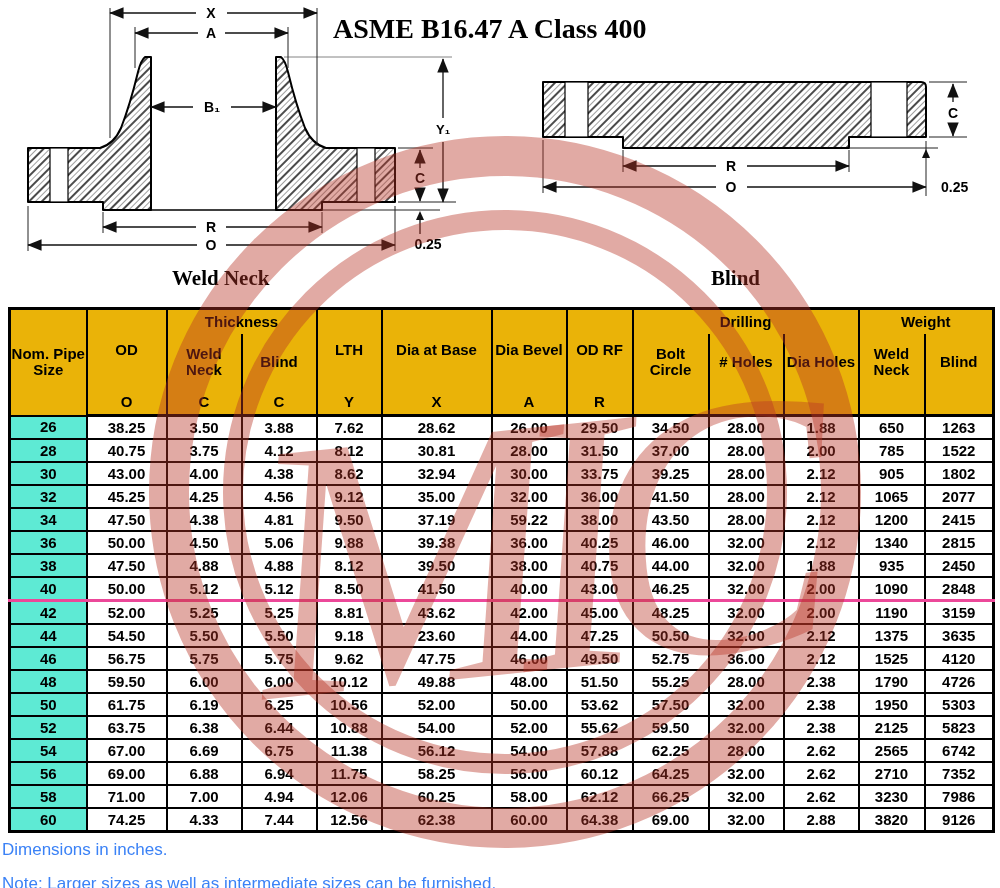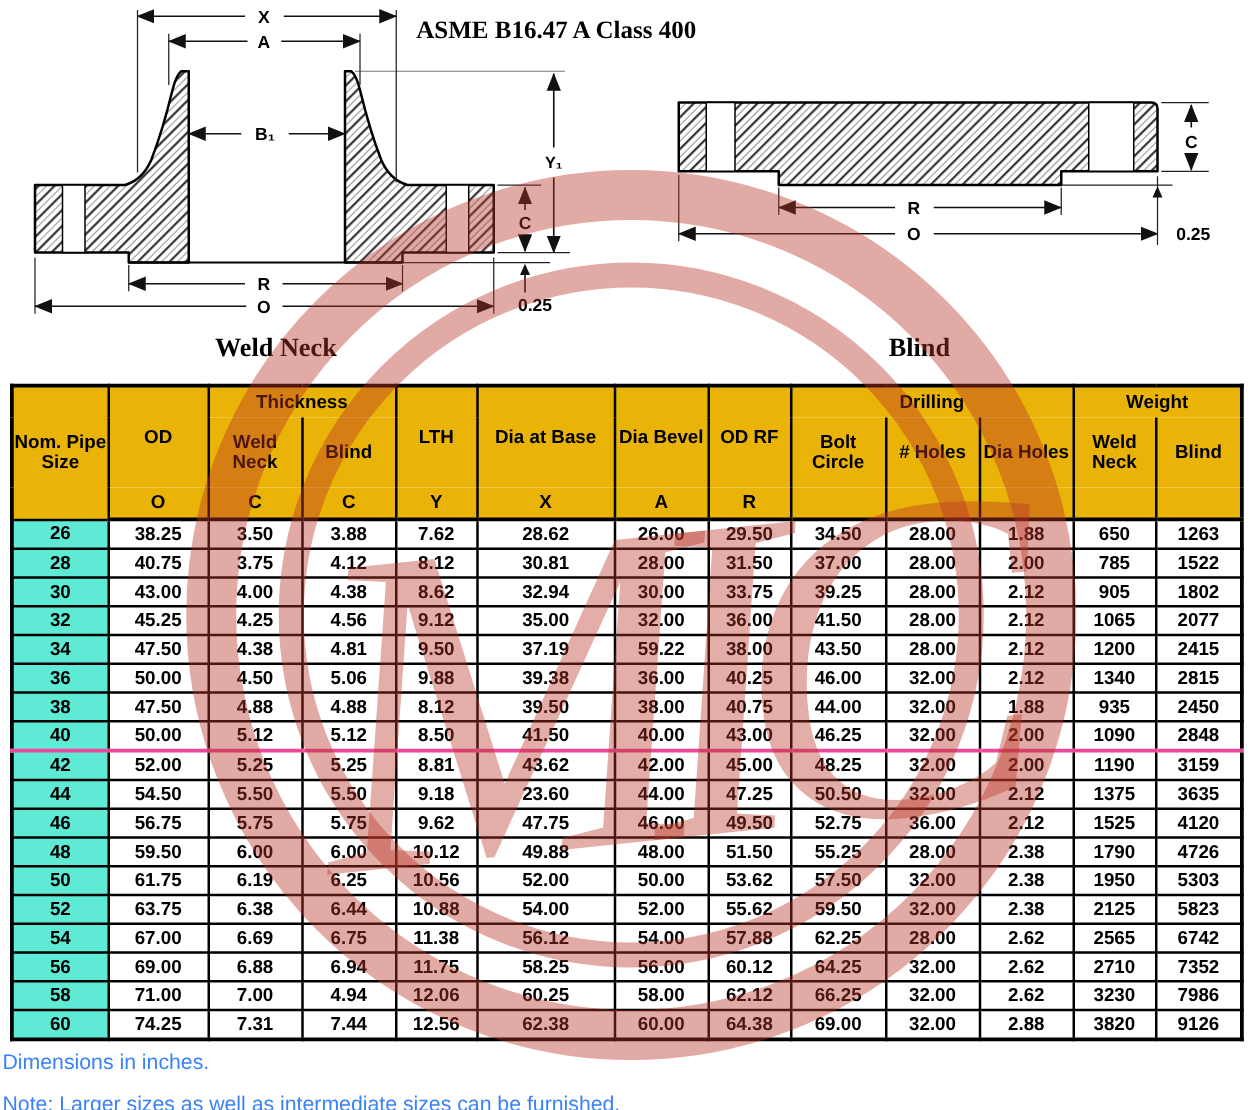--- a/index.html
+++ b/index.html
@@ -2,21 +2,21 @@
 <html><head>
 <meta charset="utf-8">
 <style>
   html,body{margin:0;padding:0}
   body{
     width:1000px;height:888px;position:relative;overflow:hidden;
     background:#fff;font-family:"Liberation Sans",sans-serif;color:#000;
   }
   .page-title{
     position:absolute;left:333px;top:13px;
-    font-family:"Liberation Serif",serif;font-weight:bold;font-size:20px;
+    font-family:"Liberation Serif",serif;font-weight:bold;font-size:28px;
     white-space:nowrap;
   }
   .drawings{position:absolute;left:0;top:0;width:1000px;height:305px}
   .caption{
     position:absolute;font-family:"Liberation Serif",serif;font-weight:bold;
     font-size:21px;white-space:nowrap;
   }
   .caption.wn{left:172px;top:266px}
   .caption.bl{left:711px;top:266px}
 
@@ -464,21 +464,21 @@
         <td>62.12</td>
         <td>66.25</td>
         <td>32.00</td>
         <td>2.62</td>
         <td>3230</td>
         <td>7986</td>
       </tr>
       <tr>
         <td class="nps">60</td>
         <td>74.25</td>
-        <td>7.31</td>
+        <td>4.33</td>
         <td>7.44</td>
         <td>12.56</td>
         <td>62.38</td>
         <td>60.00</td>
         <td>64.38</td>
         <td>69.00</td>
         <td>32.00</td>
         <td>2.88</td>
         <td>3820</td>
         <td>9126</td>

